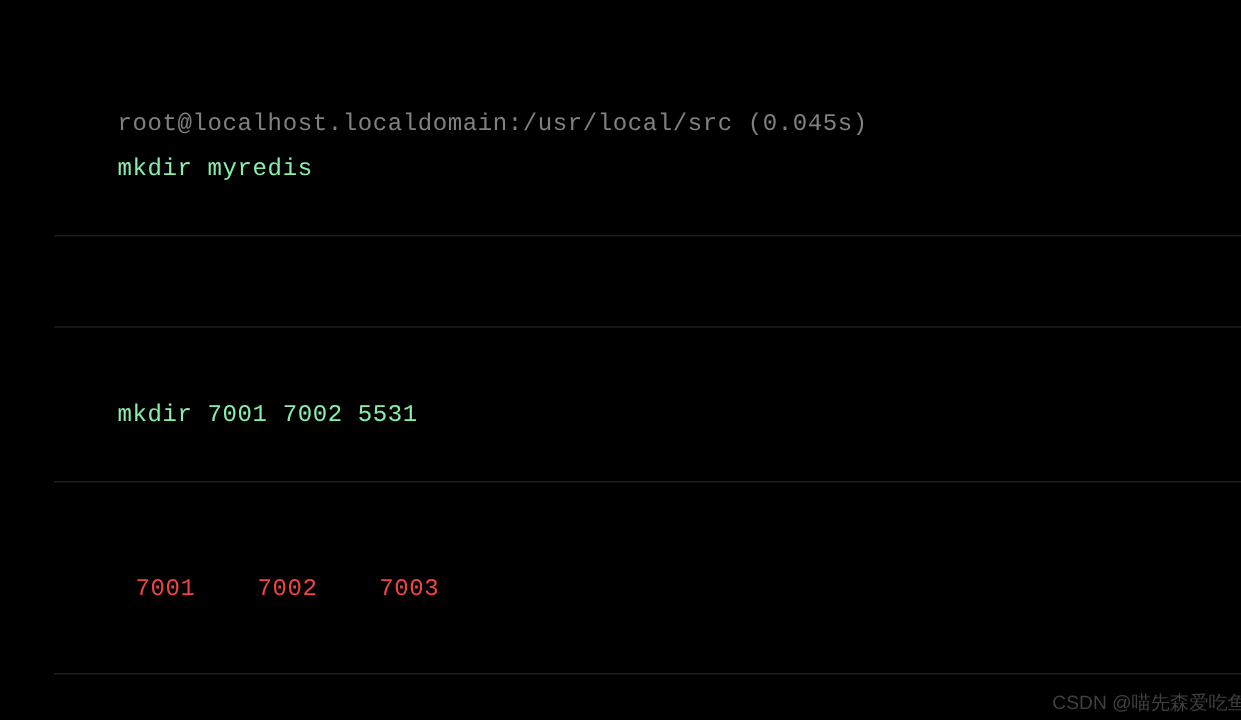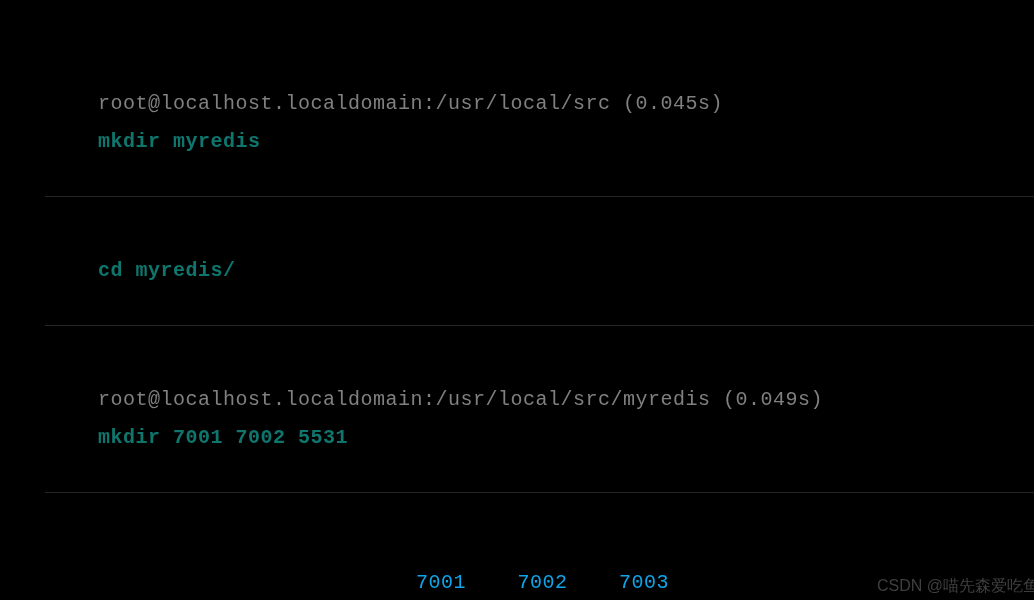--- a/index.html
+++ b/index.html
@@ -23,30 +23,29 @@
     .terminal-block:last-of-type {
       border-bottom: none;
     }
     .prompt {
       color: #808080;
       font-weight: normal;
       letter-spacing: 0.5px;
       margin-bottom: 8px;
     }
     .command {
-      color: #0f766e;
-      font-weight: bold;
+      color: #86efac;
+      font-weight: normal;
       letter-spacing: 0.5px;
     }
     .output {
       margin-top: 16px;
-      color: #0ea5e9;
+      color: #ef4444;
       font-weight: normal;
       letter-spacing: 0.5px;
-      text-align: center;
     }
     .output-item {
       display: inline-block;
       margin-right: 24px;
     }
     .watermark {
       position: absolute;
       bottom: 18px;
       right: 10px;
       color: #5a5a5a;
@@ -57,25 +56,23 @@
   </style>
 </head>
 <body>
 
 <div class="terminal-block">
   <div class="prompt">root@localhost.localdomain:/usr/local/src (0.045s)</div>
   <div class="command">mkdir myredis</div>
 </div>
 
 <div class="terminal-block">
-  <div class="command">cd myredis/</div>
 </div>
 
 <div class="terminal-block">
-  <div class="prompt">root@localhost.localdomain:/usr/local/src/myredis (0.049s)</div>
   <div class="command">mkdir 7001 7002 5531</div>
 </div>
 
 <div class="terminal-block">
   <div class="output">
     <span class="output-item">7001</span>
     <span class="output-item">7002</span>
     <span class="output-item">7003</span>
   </div>
 </div>

